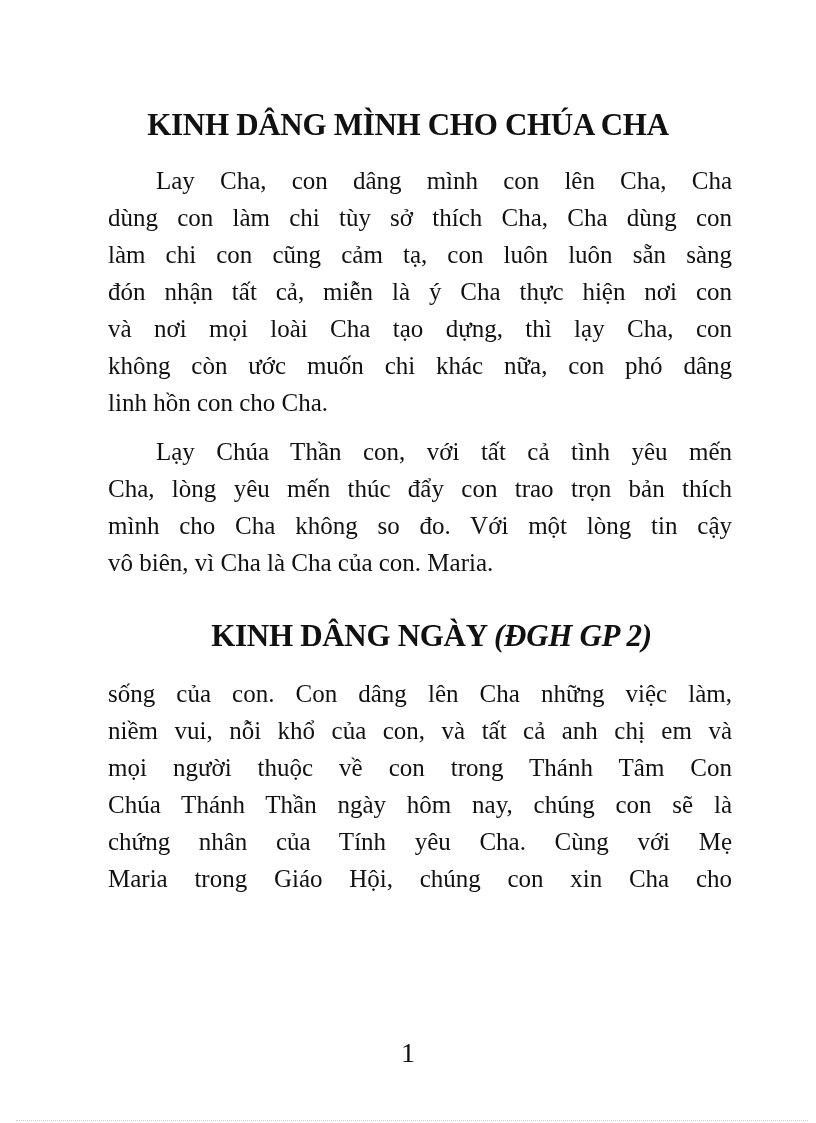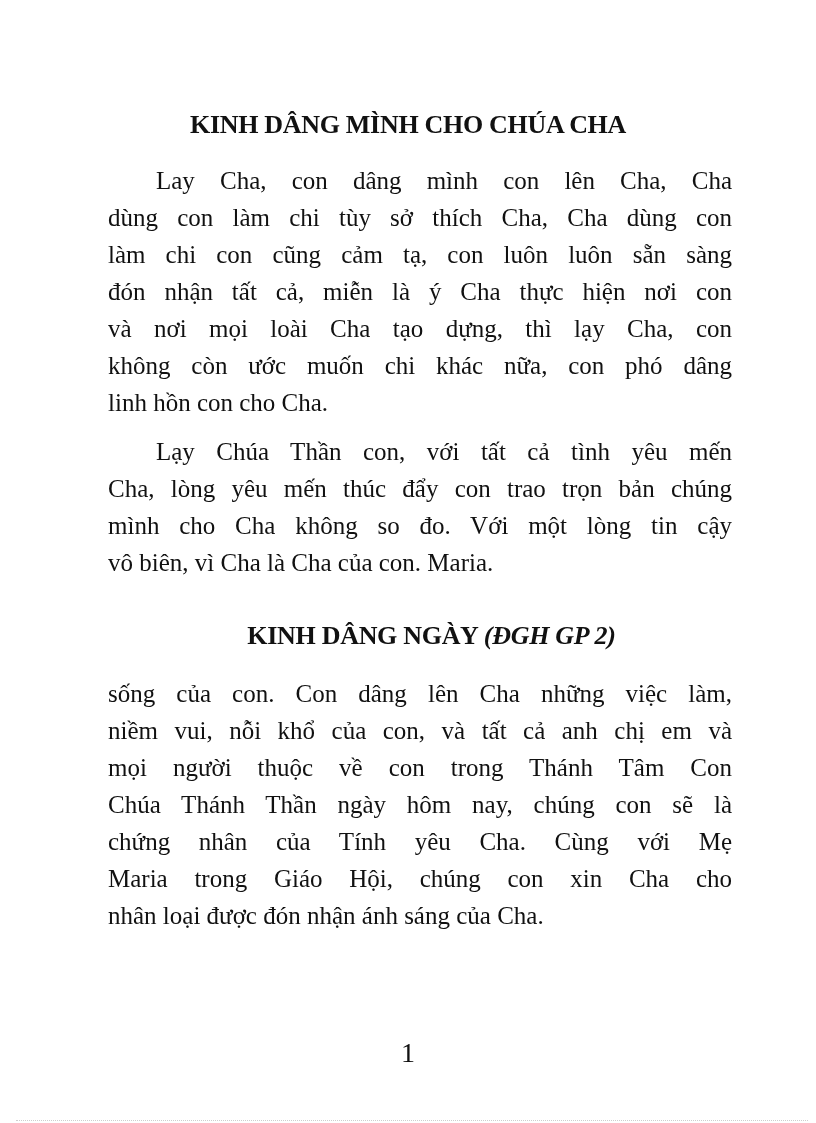--- a/index.html
+++ b/index.html
@@ -20,21 +20,21 @@
       left: 96px;
       top: 0;
       width: 624px;
     }
     .title {
       position: absolute;
       left: 0;
       width: 624px;
       text-align: center;
       font-weight: bold;
-      font-size: 26px;
+      font-size: 31px;
       line-height: 37px;
       letter-spacing: -0.3px;
       white-space: nowrap;
     }
     .title .note {
       font-style: italic;
     }
     .para {
       position: absolute;
       left: 12px;
@@ -88,35 +88,34 @@
     <span class="line">dùng con làm chi tùy sở thích Cha, Cha dùng con</span>
     <span class="line">làm chi con cũng cảm tạ, con luôn luôn sẵn sàng</span>
     <span class="line">đón nhận tất cả, miễn là ý Cha thực hiện nơi con</span>
     <span class="line">và nơi mọi loài Cha tạo dựng, thì lạy Cha, con</span>
     <span class="line">không còn ước muốn chi khác nữa, con phó dâng</span>
     <span class="line last">linh hồn con cho Cha.</span>
   </div>
 
   <div class="para" style="top:417px;">
     <span class="line indent1">Lạy Chúa Thần con, với tất cả tình yêu mến</span>
-    <span class="line">Cha, lòng yêu mến thúc đẩy con trao trọn bản chúng</span>
+    <span class="line">Cha, lòng yêu mến thúc đẩy con trao trọn bản thích</span>
     <span class="line">mình cho Cha không so đo. Với một lòng tin cậy</span>
     <span class="line last">vô biên, vì Cha là Cha của con. Maria.</span>
   </div>
 
   <div class="title" style="top:617px; padding-left:47px; box-sizing:border-box;text-align:center;">
     <span>KINH DÂNG NGÀY</span>
     <span class="note">(ĐGH GP 2)</span>
   </div>
 
   <div class="para" style="top:659px;">
     <span class="line">sống của con. Con dâng lên Cha những việc làm,</span>
     <span class="line">niềm vui, nỗi khổ của con, và tất cả anh chị em và</span>
     <span class="line">mọi người thuộc về con trong Thánh Tâm Con</span>
     <span class="line">Chúa Thánh Thần ngày hôm nay, chúng con sẽ là</span>
     <span class="line">chứng nhân của Tính yêu Cha. Cùng với Mẹ</span>
     <span class="line">Maria trong Giáo Hội, chúng con xin Cha cho</span>
-    <span class="line last">nhân loại được đón nhận ánh sáng của Cha.</span>
   </div>
 </div>
 
 <div class="page-number">1</div>
 <div class="bottom-rule"></div>
 
 </body></html>

